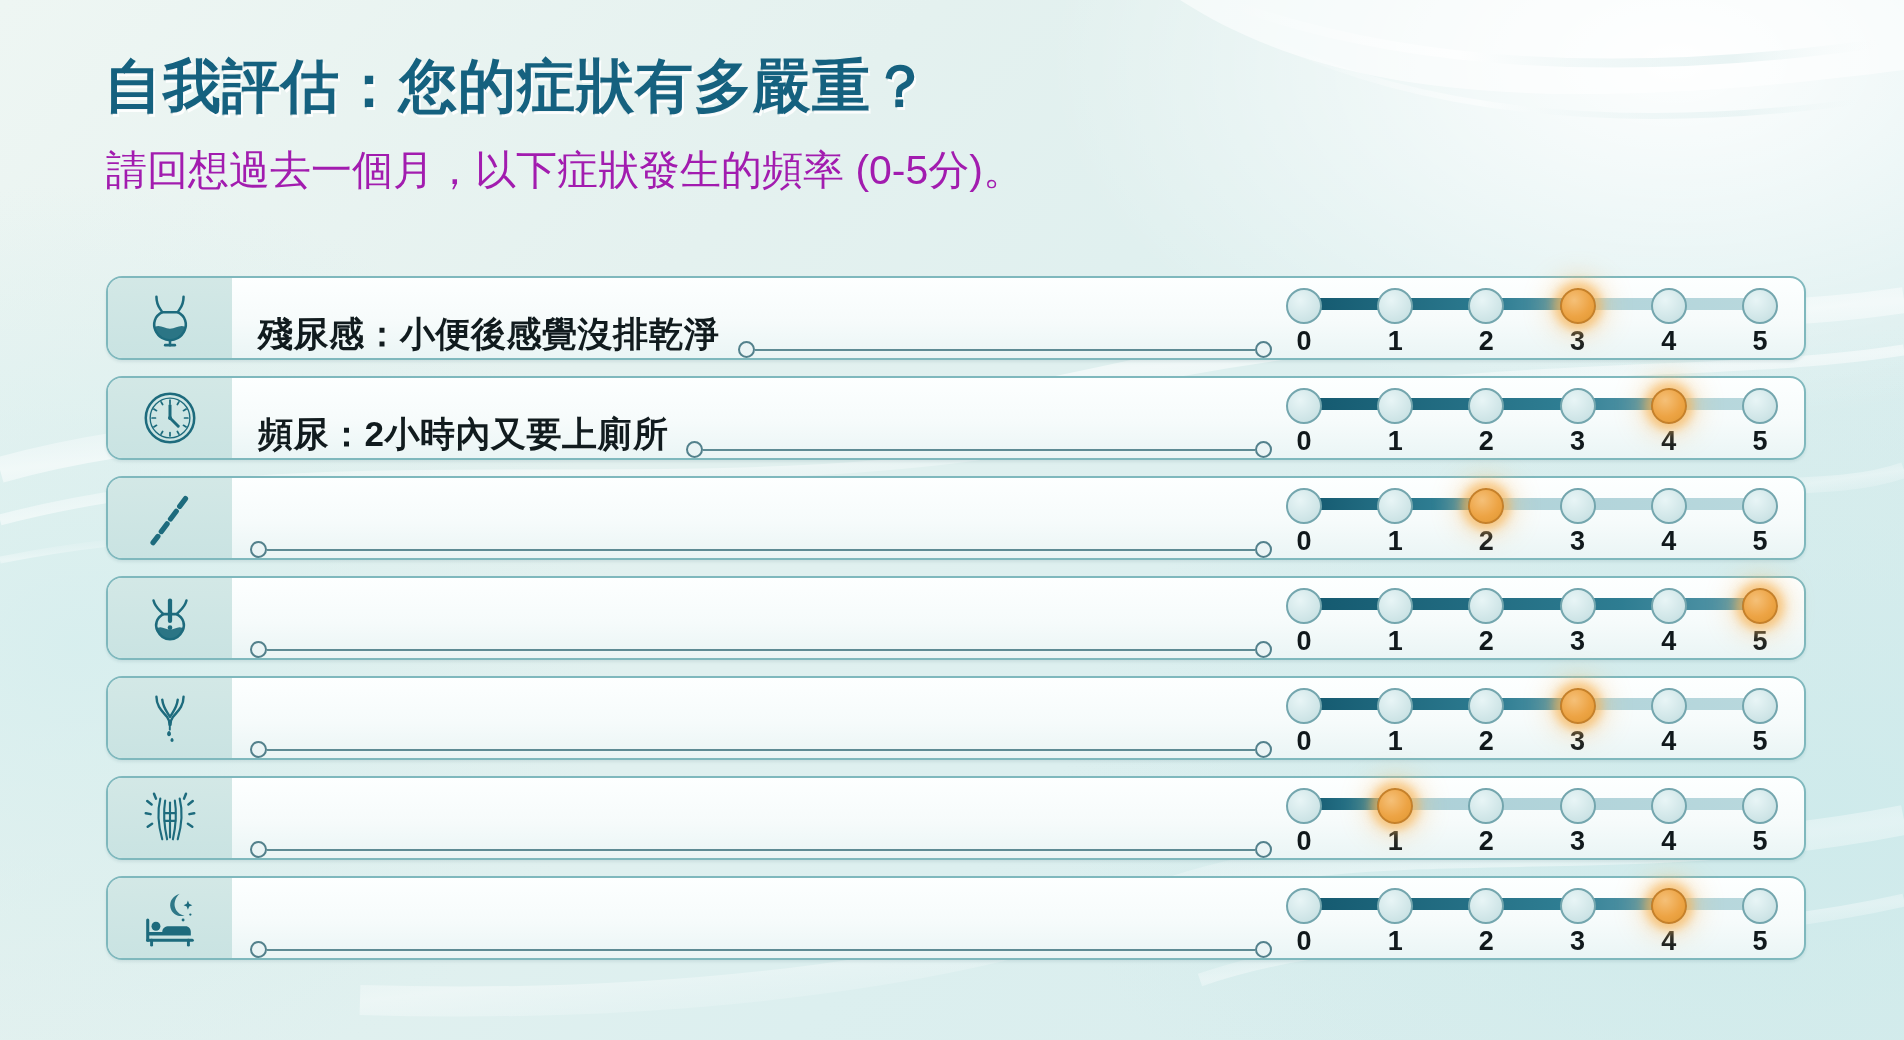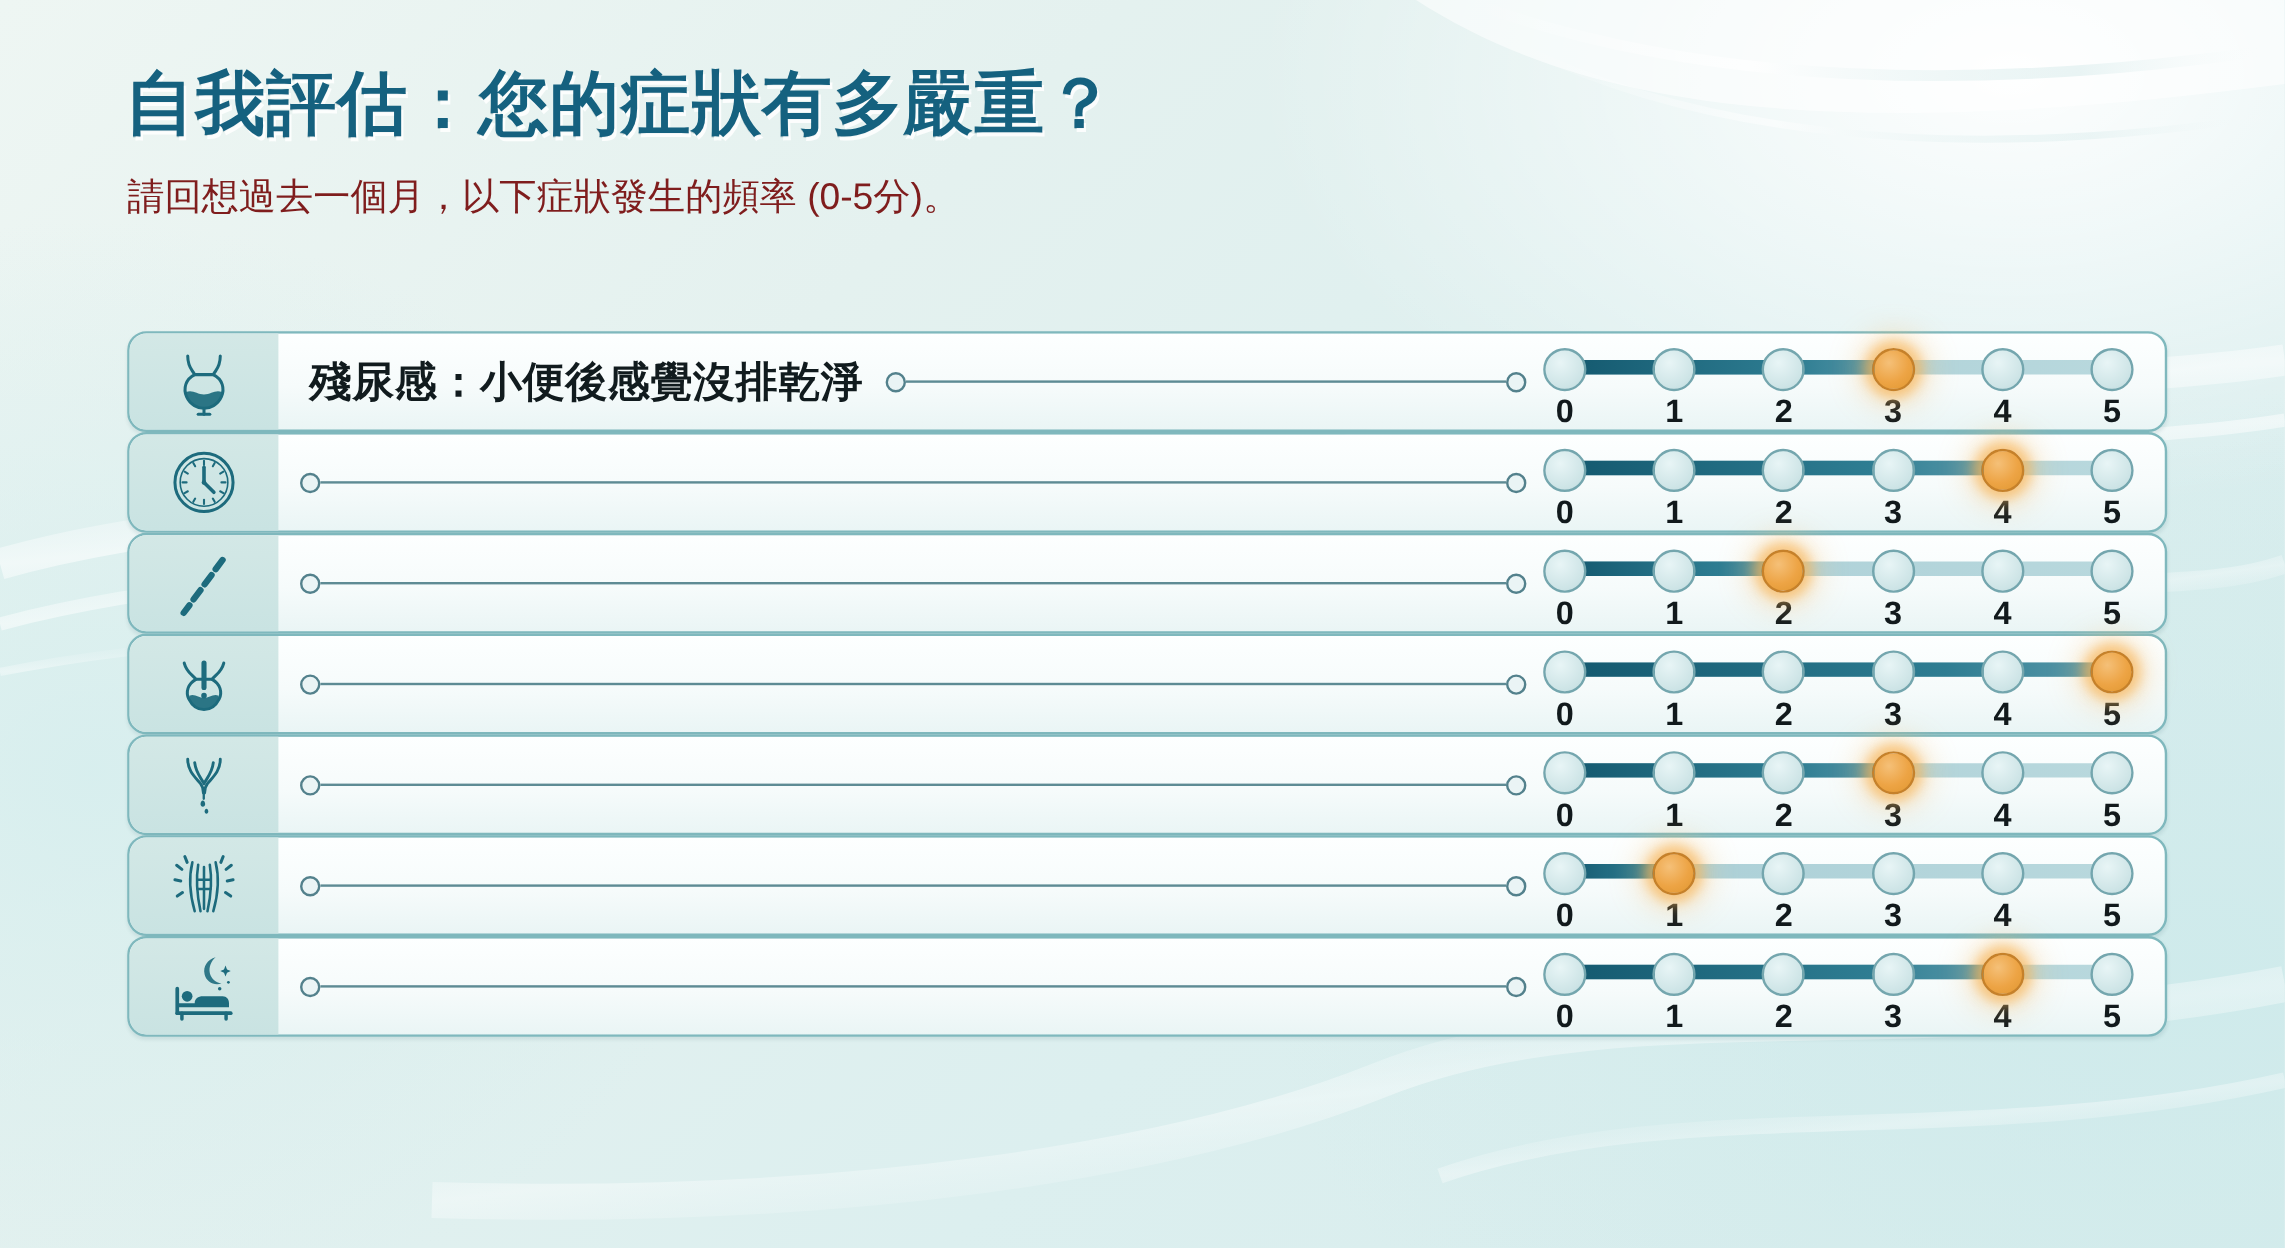--- a/index.html
+++ b/index.html
@@ -39,38 +39,39 @@
     font-weight: 700;
     letter-spacing: 1px;
     color: #15617f;
     text-shadow: 2px 3px 0 rgba(255,255,255,.85), 0 1px 0 rgba(10,60,80,.25);
     white-space: nowrap;
   }
 
   #page-subtitle {
     position: absolute;
     left: 106px; top: 143px;
-    font-size: 31px;
+    font-size: 41px;
     font-weight: 500;
-    color: #7f1d1d;
+    color: #a21caf;
     white-space: nowrap;
   }
 
   
   #rows { position: absolute; left: 106px; top: 276px; width: 1700px; }
 
   .sym-row {
     position: relative;
     height: 84px;
+    margin-bottom: 16px;
     border: 2px solid #7fb8bd;
     border-radius: 16px;
     background: linear-gradient(180deg, #fdffff 0%, #f6fbfb 55%, #eaf5f5 100%);
     box-shadow: 0 2px 3px rgba(40,90,100,.10);
     display: flex;
-    align-items: center;
+    align-items: flex-end;
     overflow: visible;
   }
 
   .icon-cell {
     width: 124px;
     height: 100%;
     flex: 0 0 124px;
     background: linear-gradient(180deg, #d3e8e6 0%, #c9e3e2 100%);
     border-radius: 14px 0 0 14px;
     display: flex;
@@ -271,20 +272,21 @@
                 <path d="M45.9 39.6 L48.7 41.2"></path>
         <path d="M22.8 48.7 L24.4 45.9"></path>
                 <path d="M39.6 18.1 L41.2 15.3"></path>
       </g>
       <path d="M32 32 L32 19" stroke-width="3.1"></path>
       <path d="M32 32 L40.5 40.5" stroke-width="3.1"></path>
       <circle cx="32" cy="32" r="2" fill="#1d6b7d" stroke="none"></circle>
     </svg>
           </span>
         </div>
+        <div class="row-label">頻尿：2小時內又要上廁所</div>
         <div class="connector">
           <span class="conn-dot"></span>
           <span class="conn-line"></span>
           <span class="conn-dot"></span>
         </div>
         <div class="scale">
           <div class="track-wrap">
             <div class="track-base"></div>
             <div class="track-fill" style="width: 80%;"></div>
           </div>

